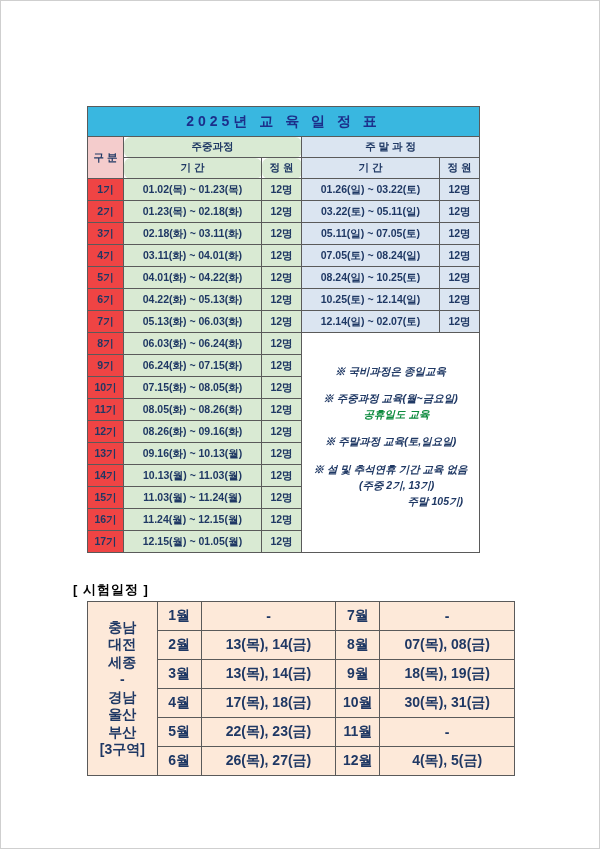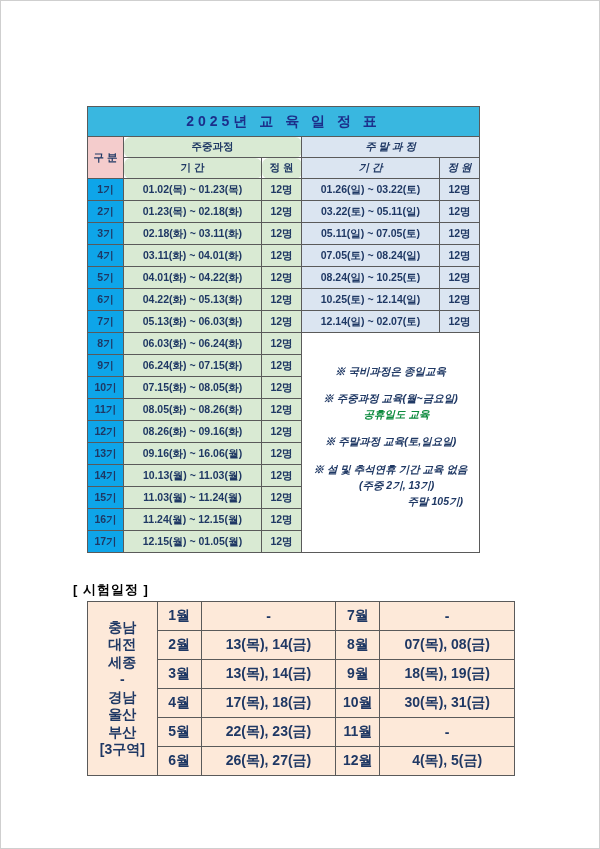--- a/index.html
+++ b/index.html
@@ -56,28 +56,27 @@
   .hdr-week {
     background: #d9ead3;
     color: #1f3864;
     height: 20px !important;
     border-radius: 7px;
   }
   .hdr-weekend {
     background: #dbe5f1;
     color: #1f3864;
     height: 20px !important;
-    font-style: italic;
   }
   .hdr-gubun {
     background: #f4cccc;
     color: #1f3864;
   }
   .cell-gubun {
-    background: #0ea5e9;
+    background: #ef4444;
     color: #1f3864;
     width: 36px;
   }
   .cell-week {
     background: #d9ead3;
     color: #1f3864;
   }
   .cell-weekend {
     background: #dbe5f1;
     color: #1f3864;
@@ -274,21 +273,21 @@
           <td class="cell-week">08.05(화) ~ 08.26(화)</td>
           <td class="cell-week">12명</td>
         </tr>
         <tr>
           <td class="cell-gubun">12기</td>
           <td class="cell-week">08.26(화) ~ 09.16(화)</td>
           <td class="cell-week">12명</td>
         </tr>
         <tr>
           <td class="cell-gubun">13기</td>
-          <td class="cell-week">09.16(화) ~ 16.06(월)</td>
+          <td class="cell-week">09.16(화) ~ 10.13(월)</td>
           <td class="cell-week">12명</td>
         </tr>
         <tr>
           <td class="cell-gubun">14기</td>
           <td class="cell-week">10.13(월) ~ 11.03(월)</td>
           <td class="cell-week">12명</td>
         </tr>
         <tr>
           <td class="cell-gubun">15기</td>
           <td class="cell-week">11.03(월) ~ 11.24(월)</td>

